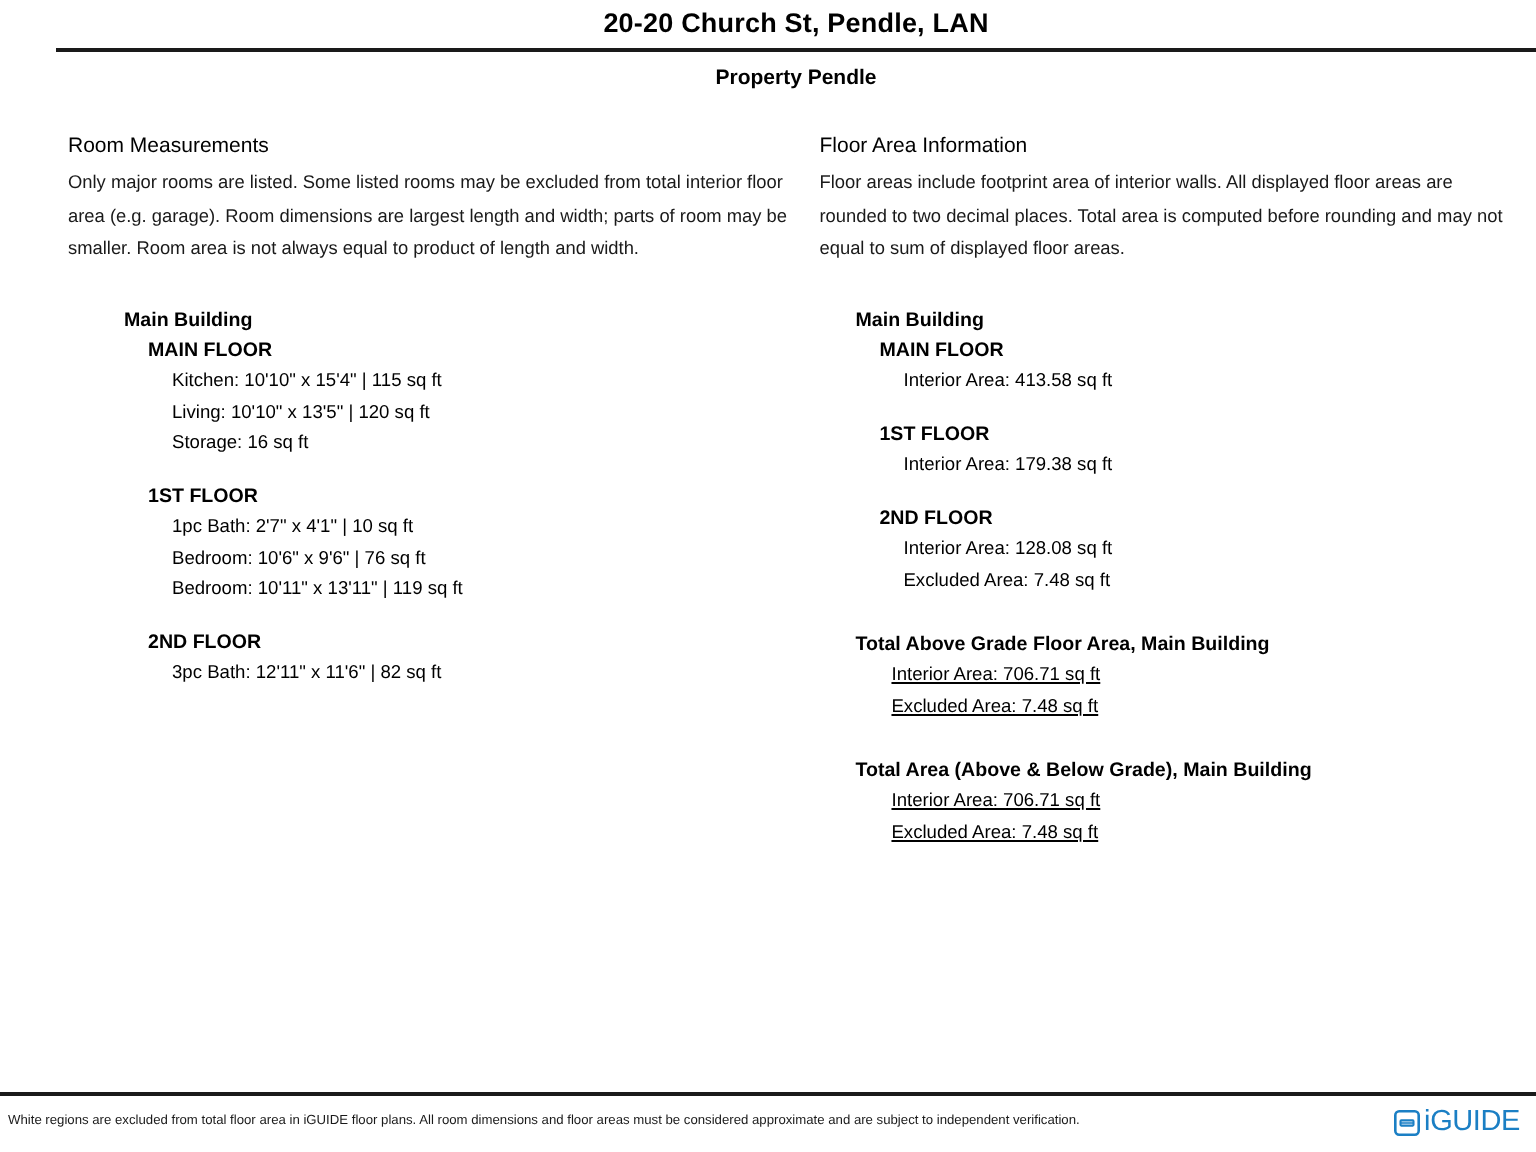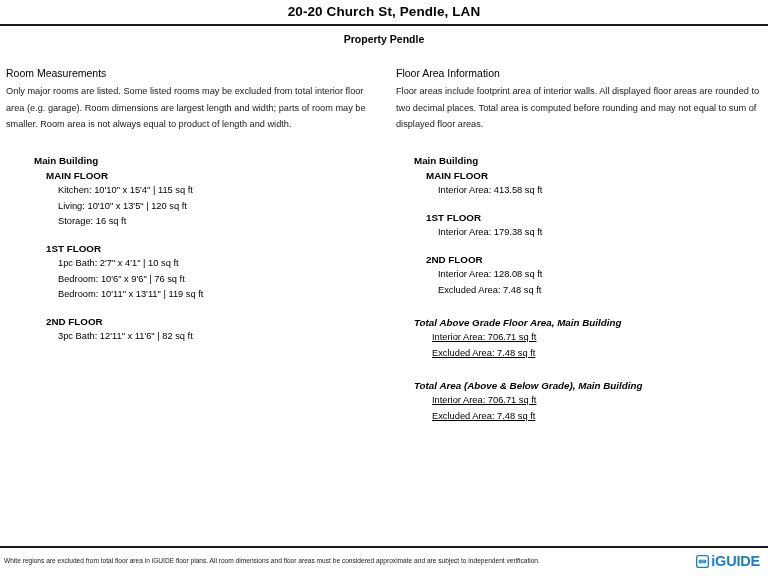--- a/index.html
+++ b/index.html
@@ -15,20 +15,21 @@
     -webkit-font-smoothing: antialiased;
     overflow: hidden;
     position: relative;
   }
 
   .page {
     position: relative;
     width: 768px;
     height: 576px;
     box-sizing: border-box;
+    padding-left: 28px;
   }
 
   
   .doc-title {
     text-align: center;
     font-size: 13.5px;
     font-weight: bold;
     letter-spacing: 0.1px;
     padding-top: 4px;
     line-height: 15px;
@@ -111,21 +112,20 @@
   .col-right .tree-item     { padding-left: 42px; }
 
   .total-block {
     margin-top: 17px;
   }
   .total-heading {
     font-size: 9.8px;
     font-weight: bold;
     line-height: 15px;
     padding-left: 18px;
-    font-style: italic;
   }
   .total-block .tree-item {
     padding-left: 36px;
     text-decoration: underline;
   }
 
   
   .footer {
     position: absolute;
     left: 0;
@@ -158,21 +158,21 @@
     padding-right: 4px;
   }
   .logo-mark {
     width: 13px;
     height: 13px;
     flex: 0 0 auto;
     display: block;
   }
   .logo-text {
     font-size: 14.5px;
-    font-weight: bold;
+    font-weight: normal;
     color: #1b7fc4;
     letter-spacing: -0.2px;
     line-height: 14px;
     font-family: "Liberation Sans", sans-serif;
   }
 </style>
 </head>
 <body>
 
 <div class="page">

